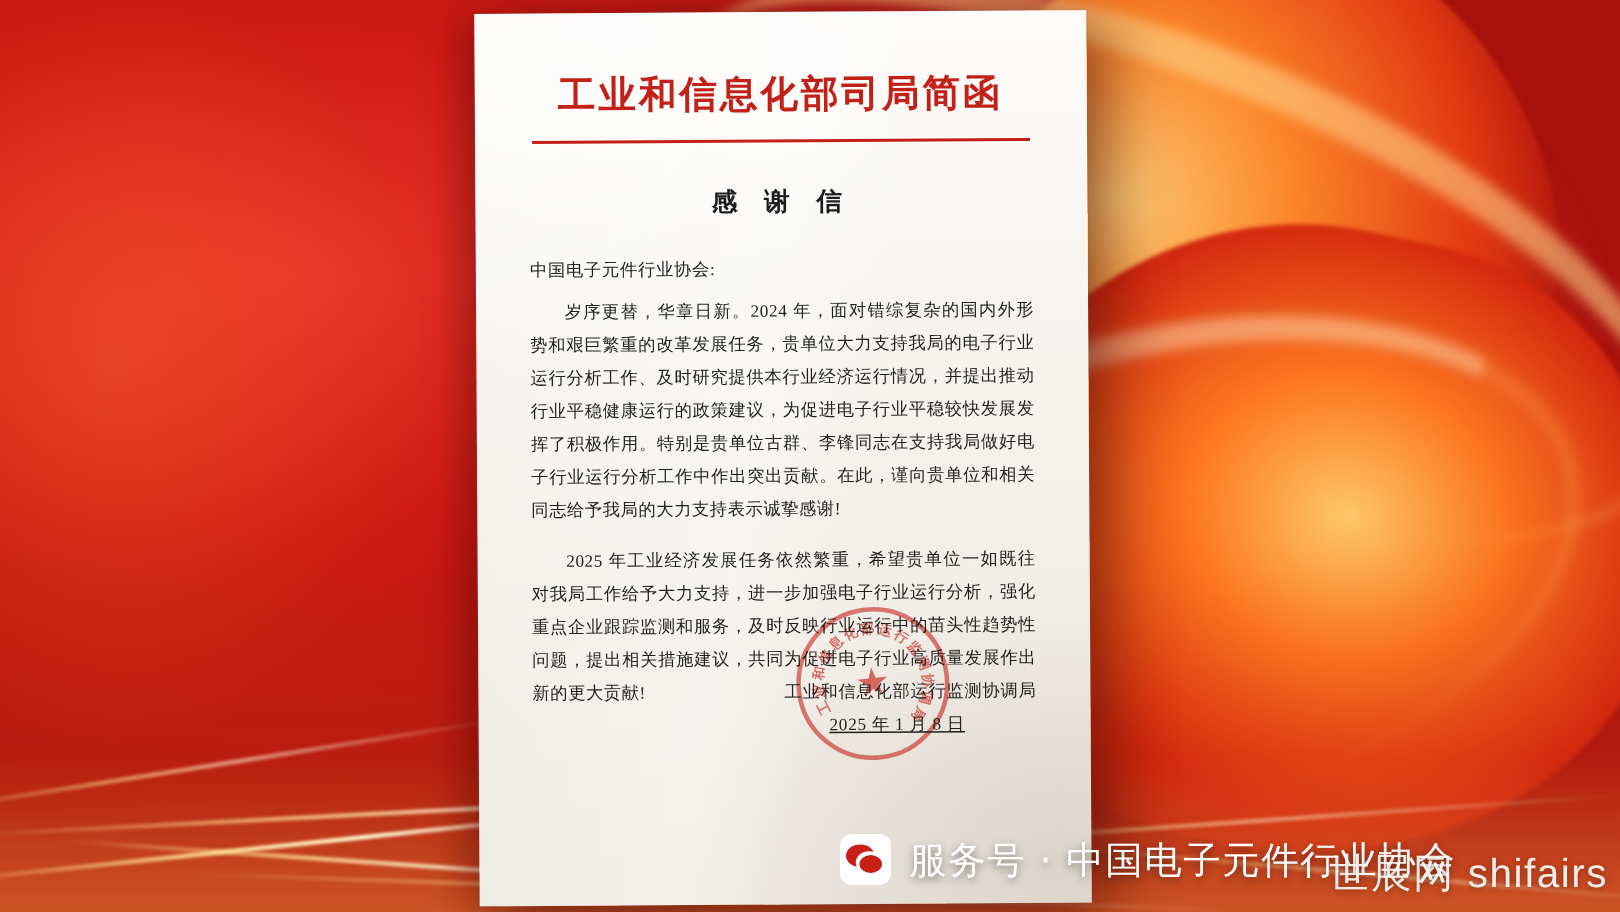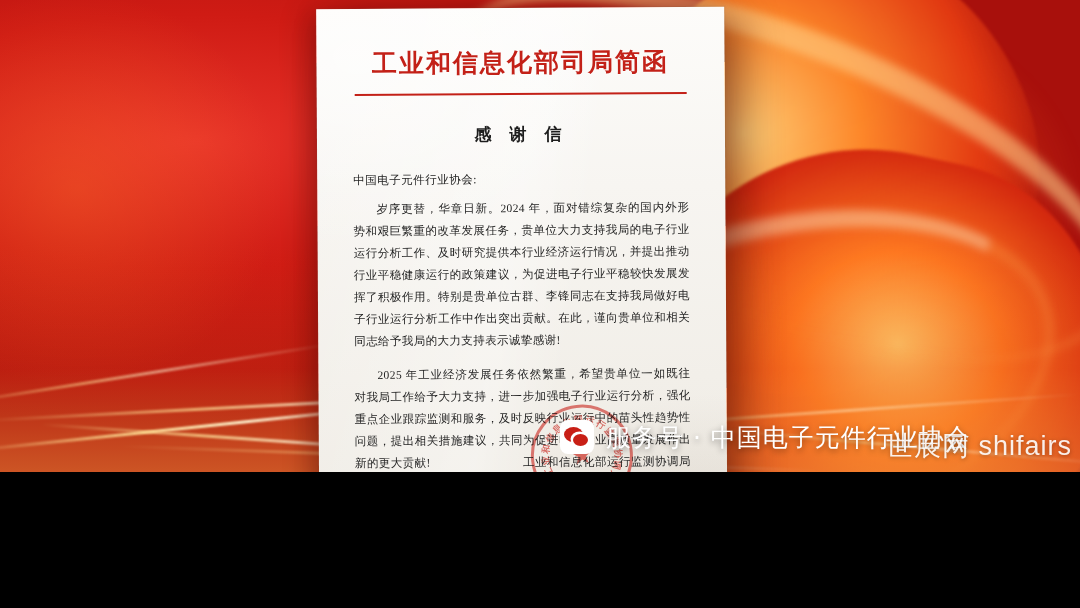--- a/index.html
+++ b/index.html
@@ -3,21 +3,21 @@
 <meta charset="utf-8">
 <style>
   html, body {
     margin: 0;
     padding: 0;
     background: #000;
   }
   #stage {
     position: relative;
     width: 1080px;
-    height: 472px;
+    height: 608px;
     overflow: hidden;
     font-family: "Liberation Serif", serif;
   }
 
   
   .bg-base {
     position: absolute;
     inset: 0;
     background:
       radial-gradient(ellipse 70% 60% at 18% 30%, #e8332a 0%, #cf1b14 45%, #a8100c 100%),

